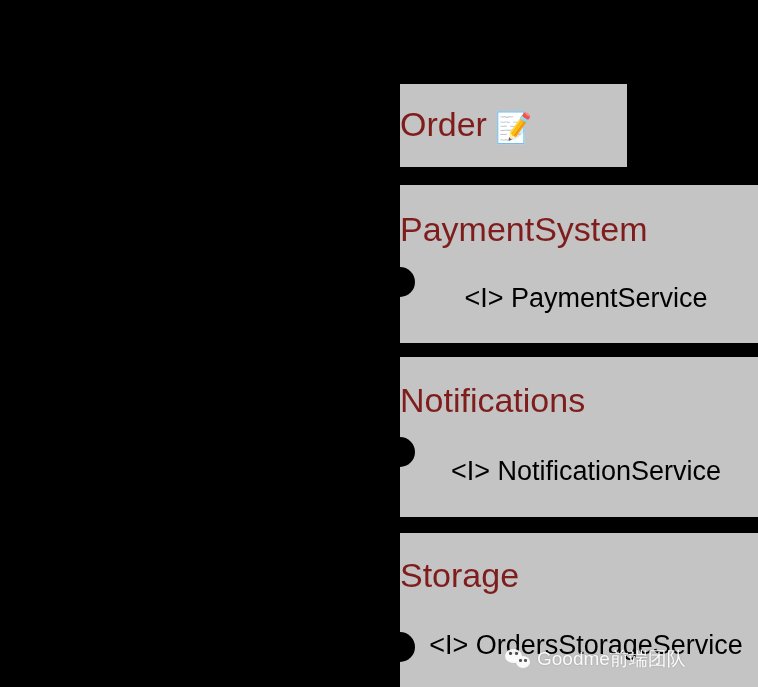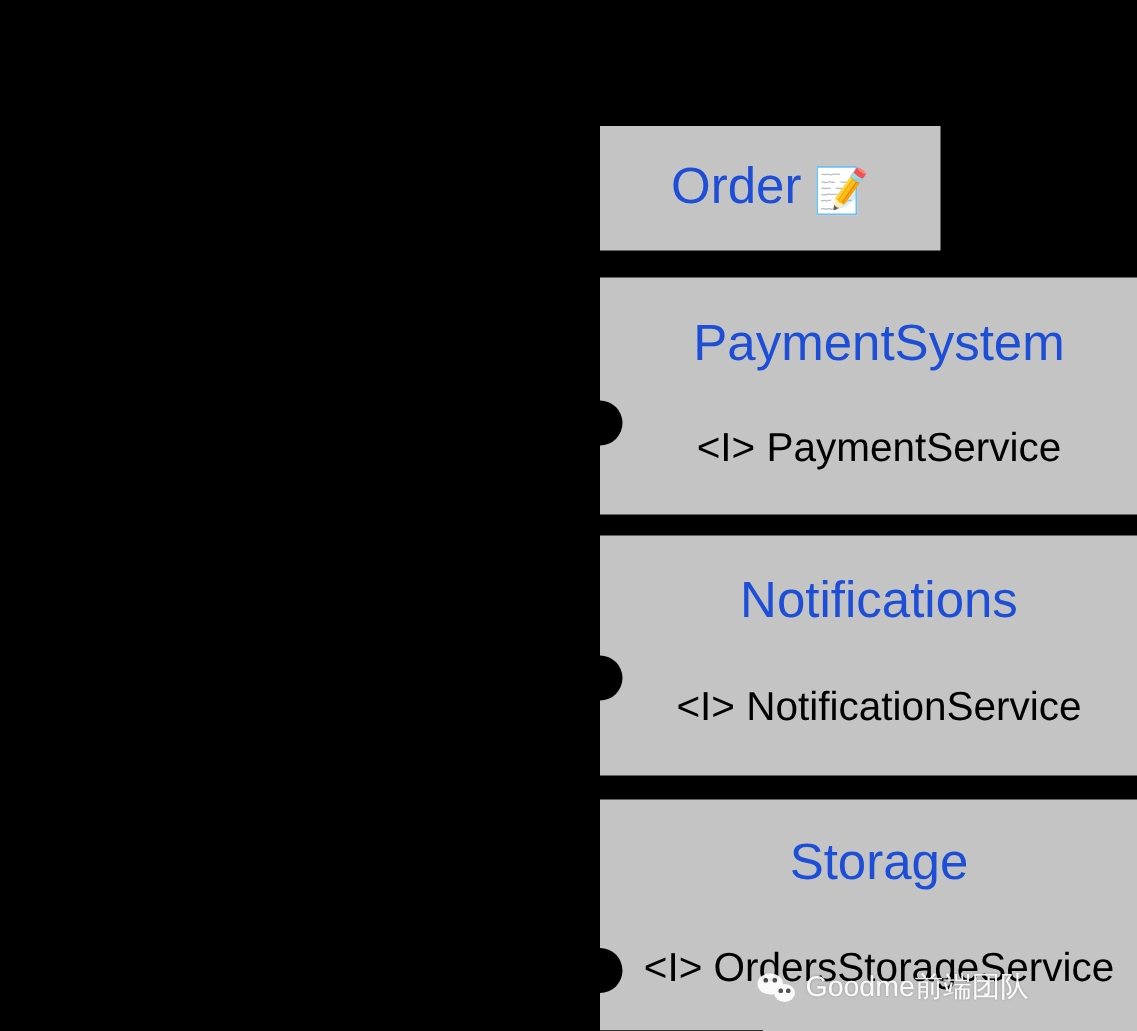--- a/index.html
+++ b/index.html
@@ -29,22 +29,21 @@
     position: absolute;
     background: #c4c4c4;
     box-sizing: border-box;
     overflow: visible;
   }
 
   .box-title {
     position: absolute;
     left: 0;
     width: 100%;
-    text-align: center;
-    color: #1d4ed8;
+    color: #7f1d1d;
     font-weight: 400;
     white-space: nowrap;
   }
 
   .box-iface {
     position: absolute;
     left: 0;
     width: 100%;
     text-align: center;
     color: #000000;

